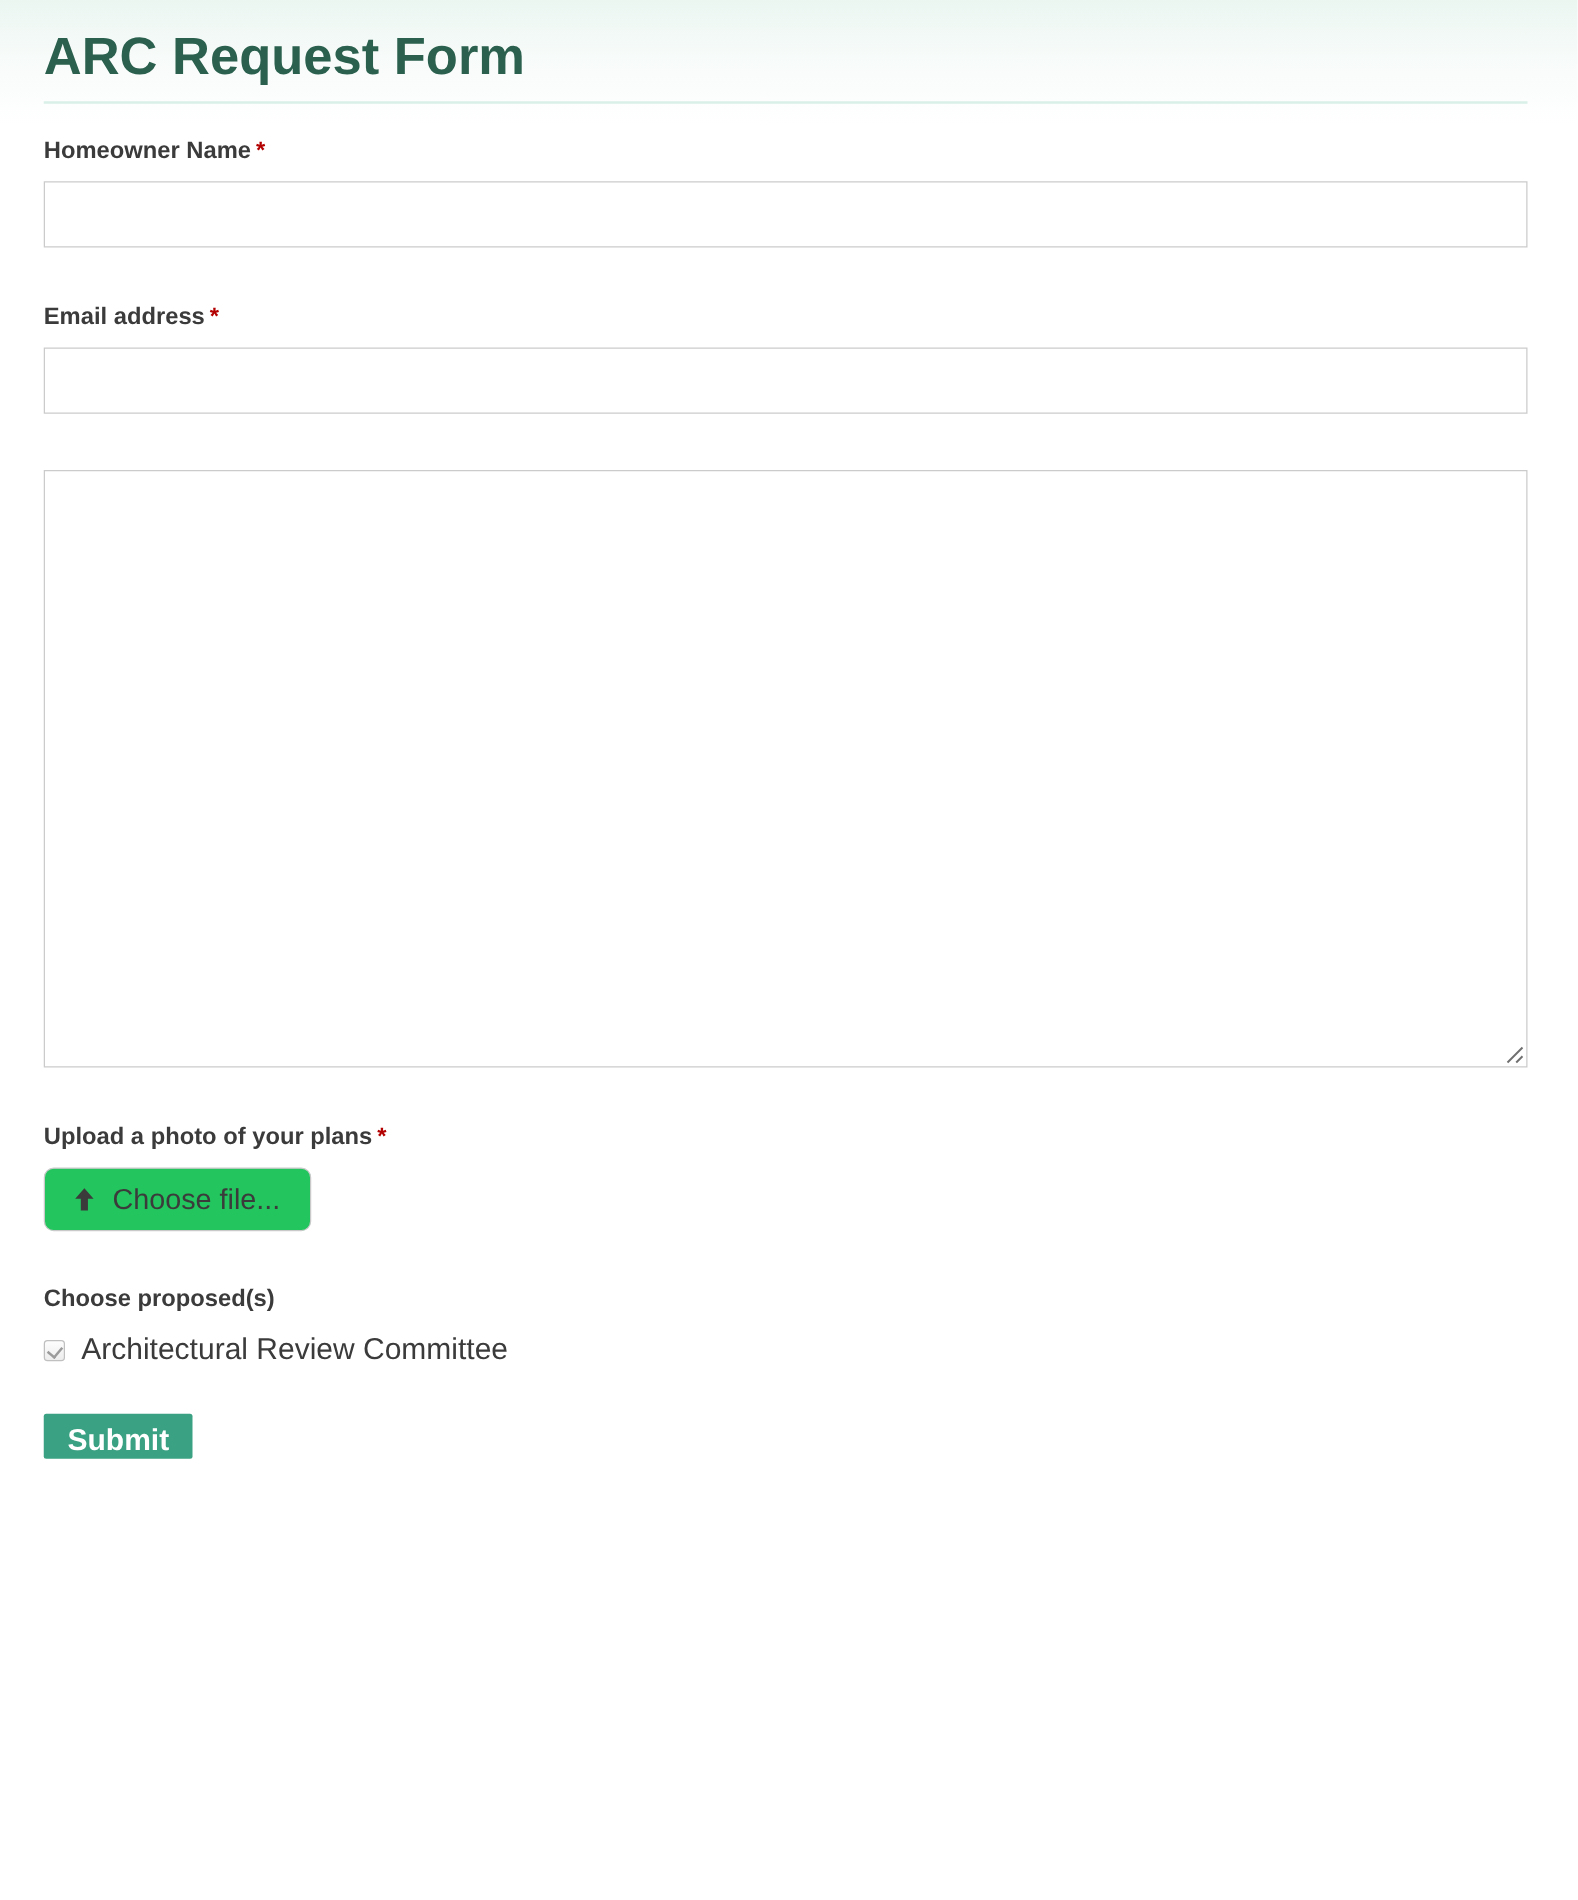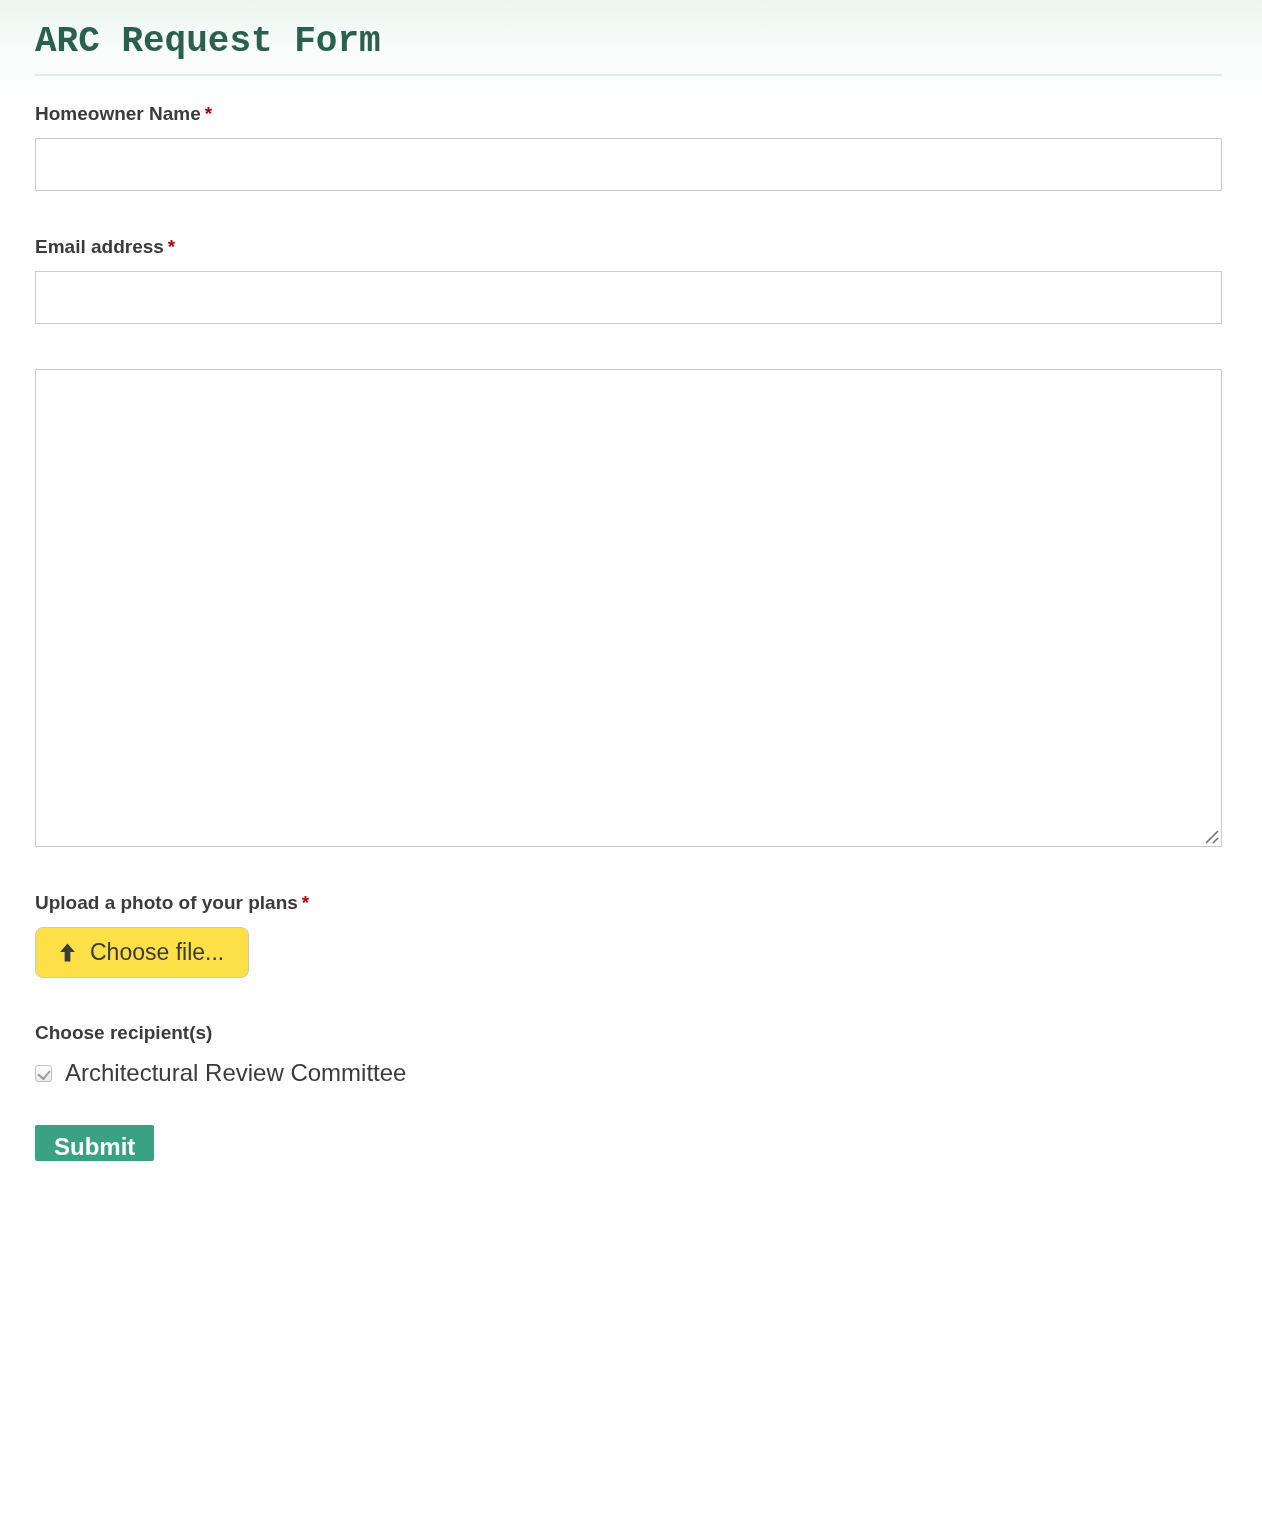--- a/index.html
+++ b/index.html
@@ -17,26 +17,25 @@
     background-size: 100% 120px;
     color: #3b3b3b;
   }
 
   .page {
     padding: 21px 40px 60px 35px;
   }
 
   
   .title {
-    font-size: 36px;
+    font-size: 42px;
     font-weight: bold;
     letter-spacing: 0;
     color: #2a604d;
     line-height: 1.15;
-    font-family: Liberation Mono, monospace;
   }
   .divider {
     border: none;
     border-top: 2px solid #d9f0e8;
     margin-top: 12px;
     margin-bottom: 27px;
   }
 
   
   .field { margin-bottom: 45px; }
@@ -135,21 +134,21 @@
   }
 
   
   .upload-field { margin-bottom: 44px; }
   .file-btn {
     display: inline-flex;
     align-items: center;
     gap: 13px;
     height: 51px;
     padding: 0 24px 0 22px;
-    background: #fde047;
+    background: #22c55e;
     border: 1px solid #c9c9c9;
     border-radius: 8px;
     font-family: inherit;
     font-size: 23px;
     color: #3b3b3b;
     cursor: pointer;
   }
 
   
   .recipients-field { margin-bottom: 37px; }
@@ -241,21 +240,21 @@
     <button class="file-btn" type="button">
       <svg width="19" height="19" viewBox="0 0 16 16" xmlns="http://www.w3.org/2000/svg">
         <path d="M8 0.5 L14.2 7.5 L10.4 7.5 L10.4 15.5 L5.6 15.5 L5.6 7.5 L1.8 7.5 Z" fill="#3b3b3b"></path>
       </svg>
       <span>Choose file...</span>
     </button>
   </div>
 
   
   <div class="field recipients-field">
-    <label class="label">Choose recipient(s)</label>
+    <label class="label">Choose proposed(s)</label>
     <div class="checkbox-row">
       <span class="checkbox" data-checked="true"></span>
       <span class="checkbox-label">Architectural Review Committee</span>
     </div>
   </div>
 
   
   <button class="submit-btn" type="button">Submit</button>
 
 </div>

